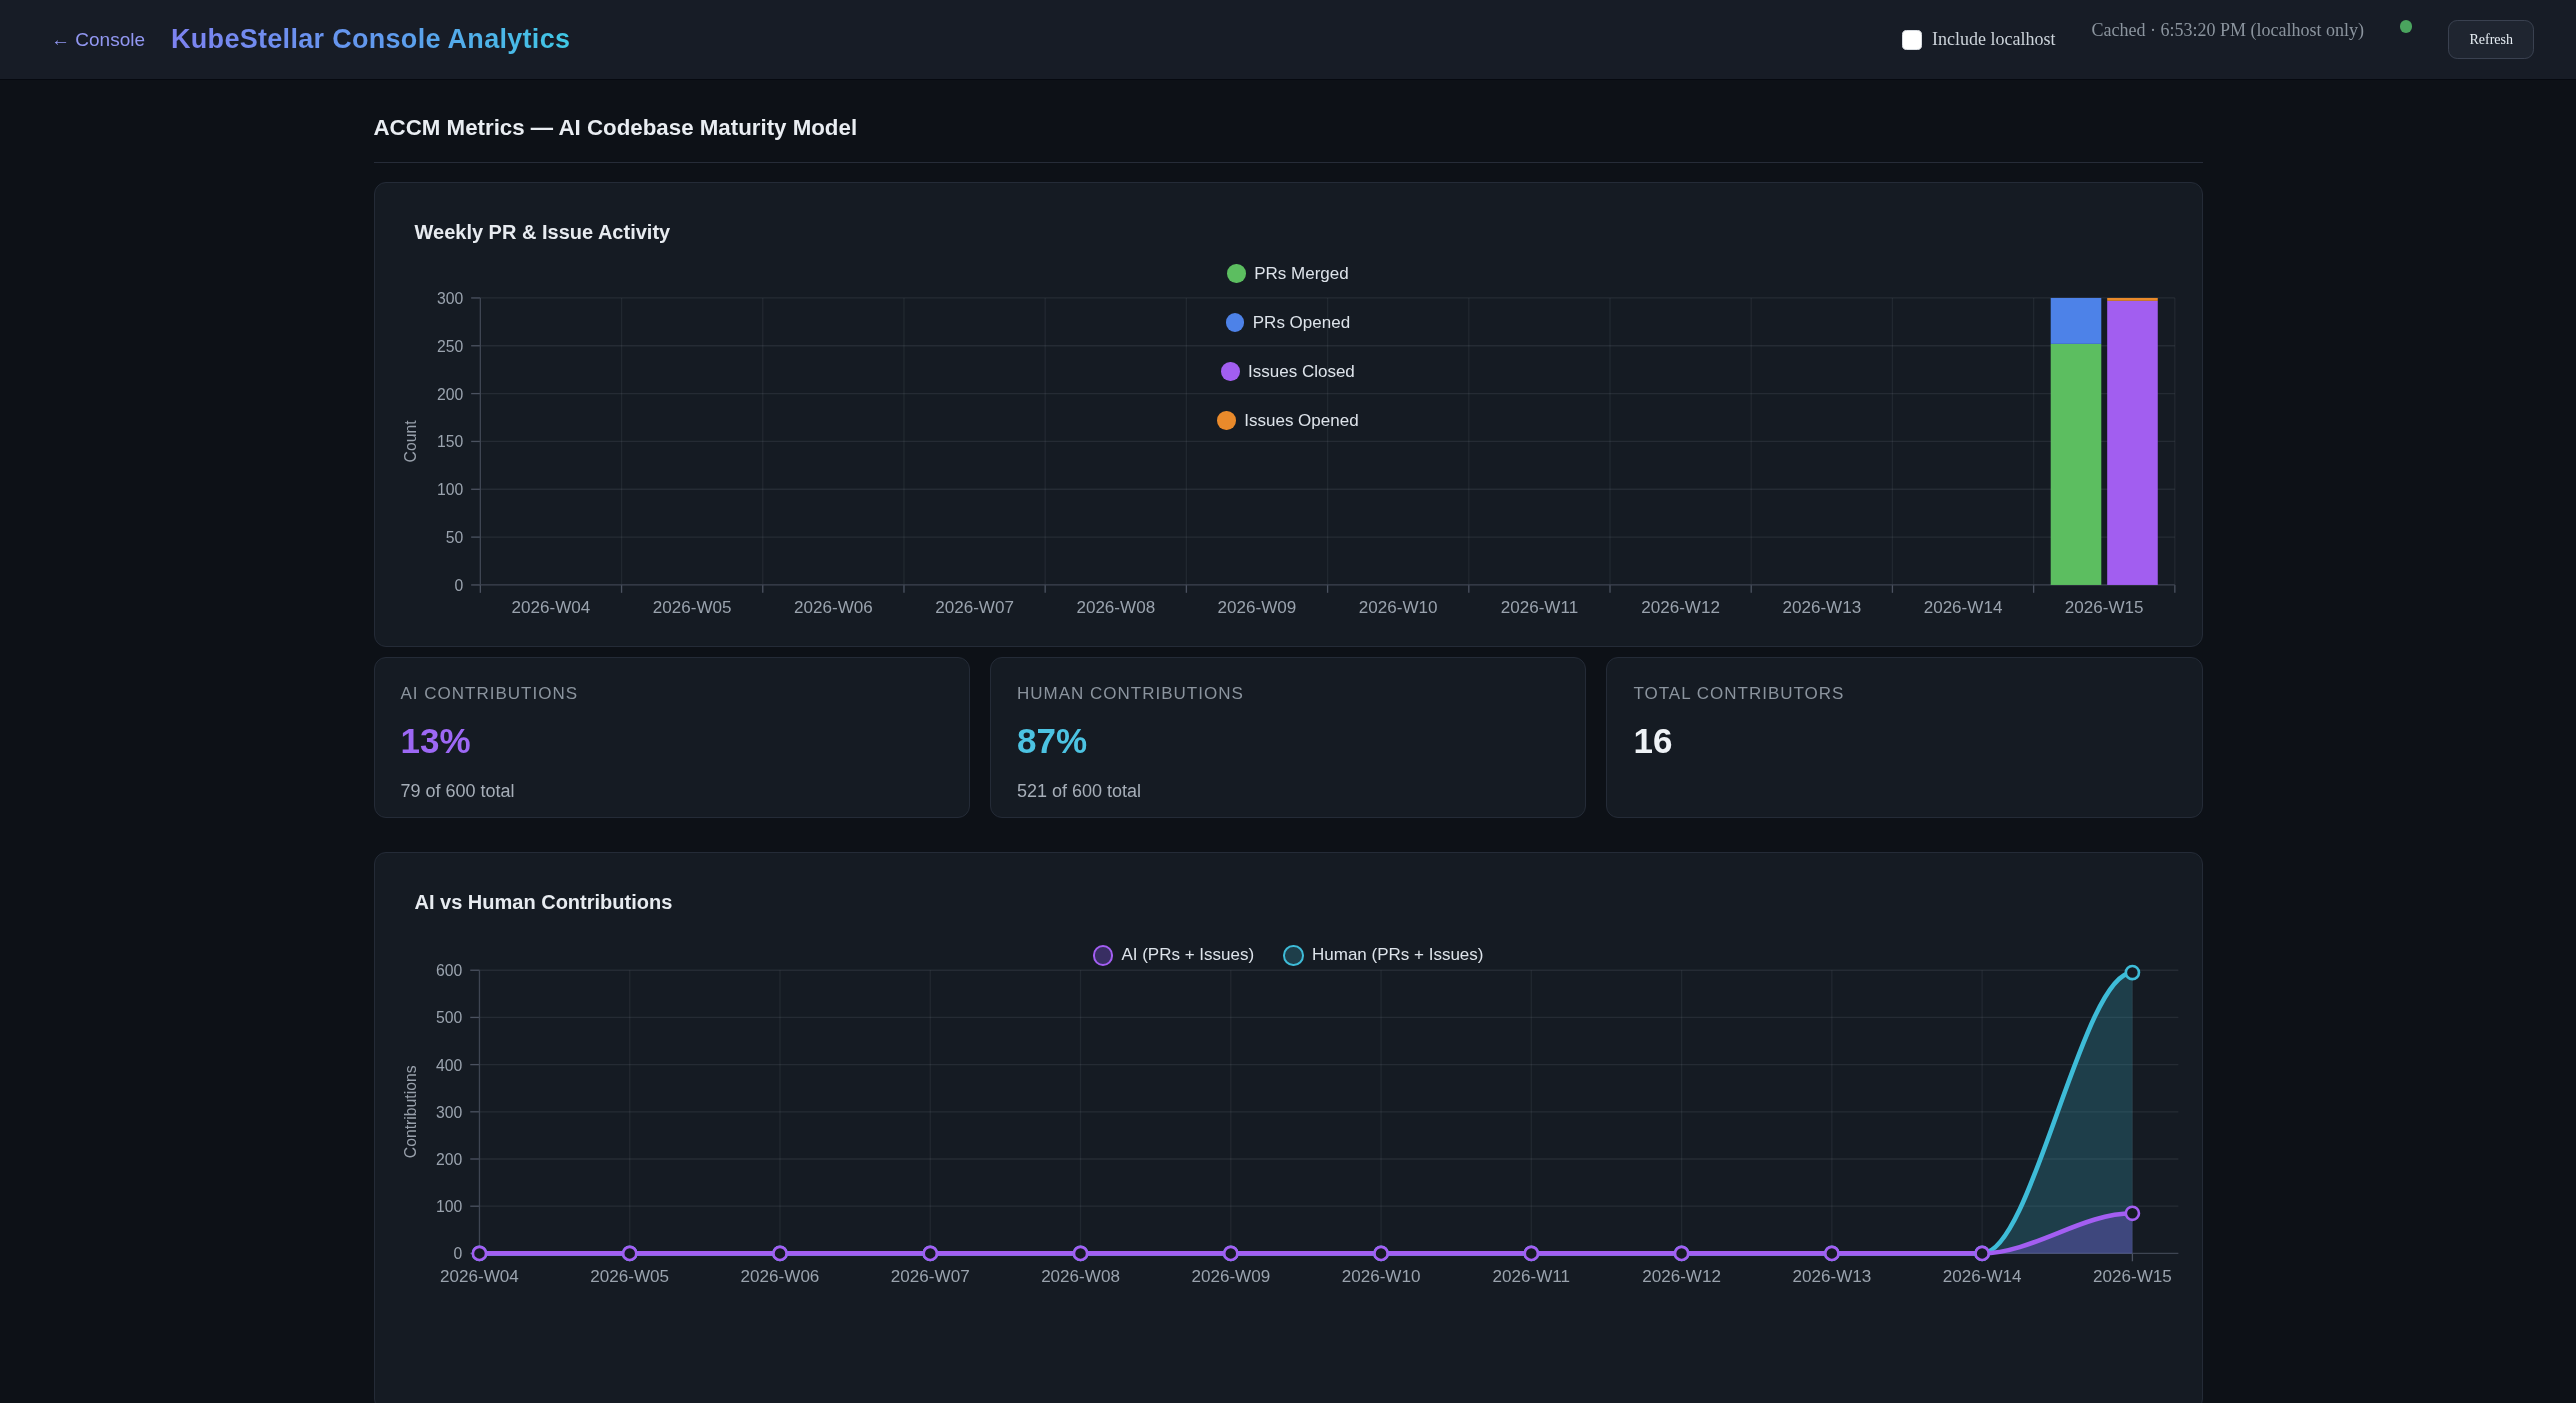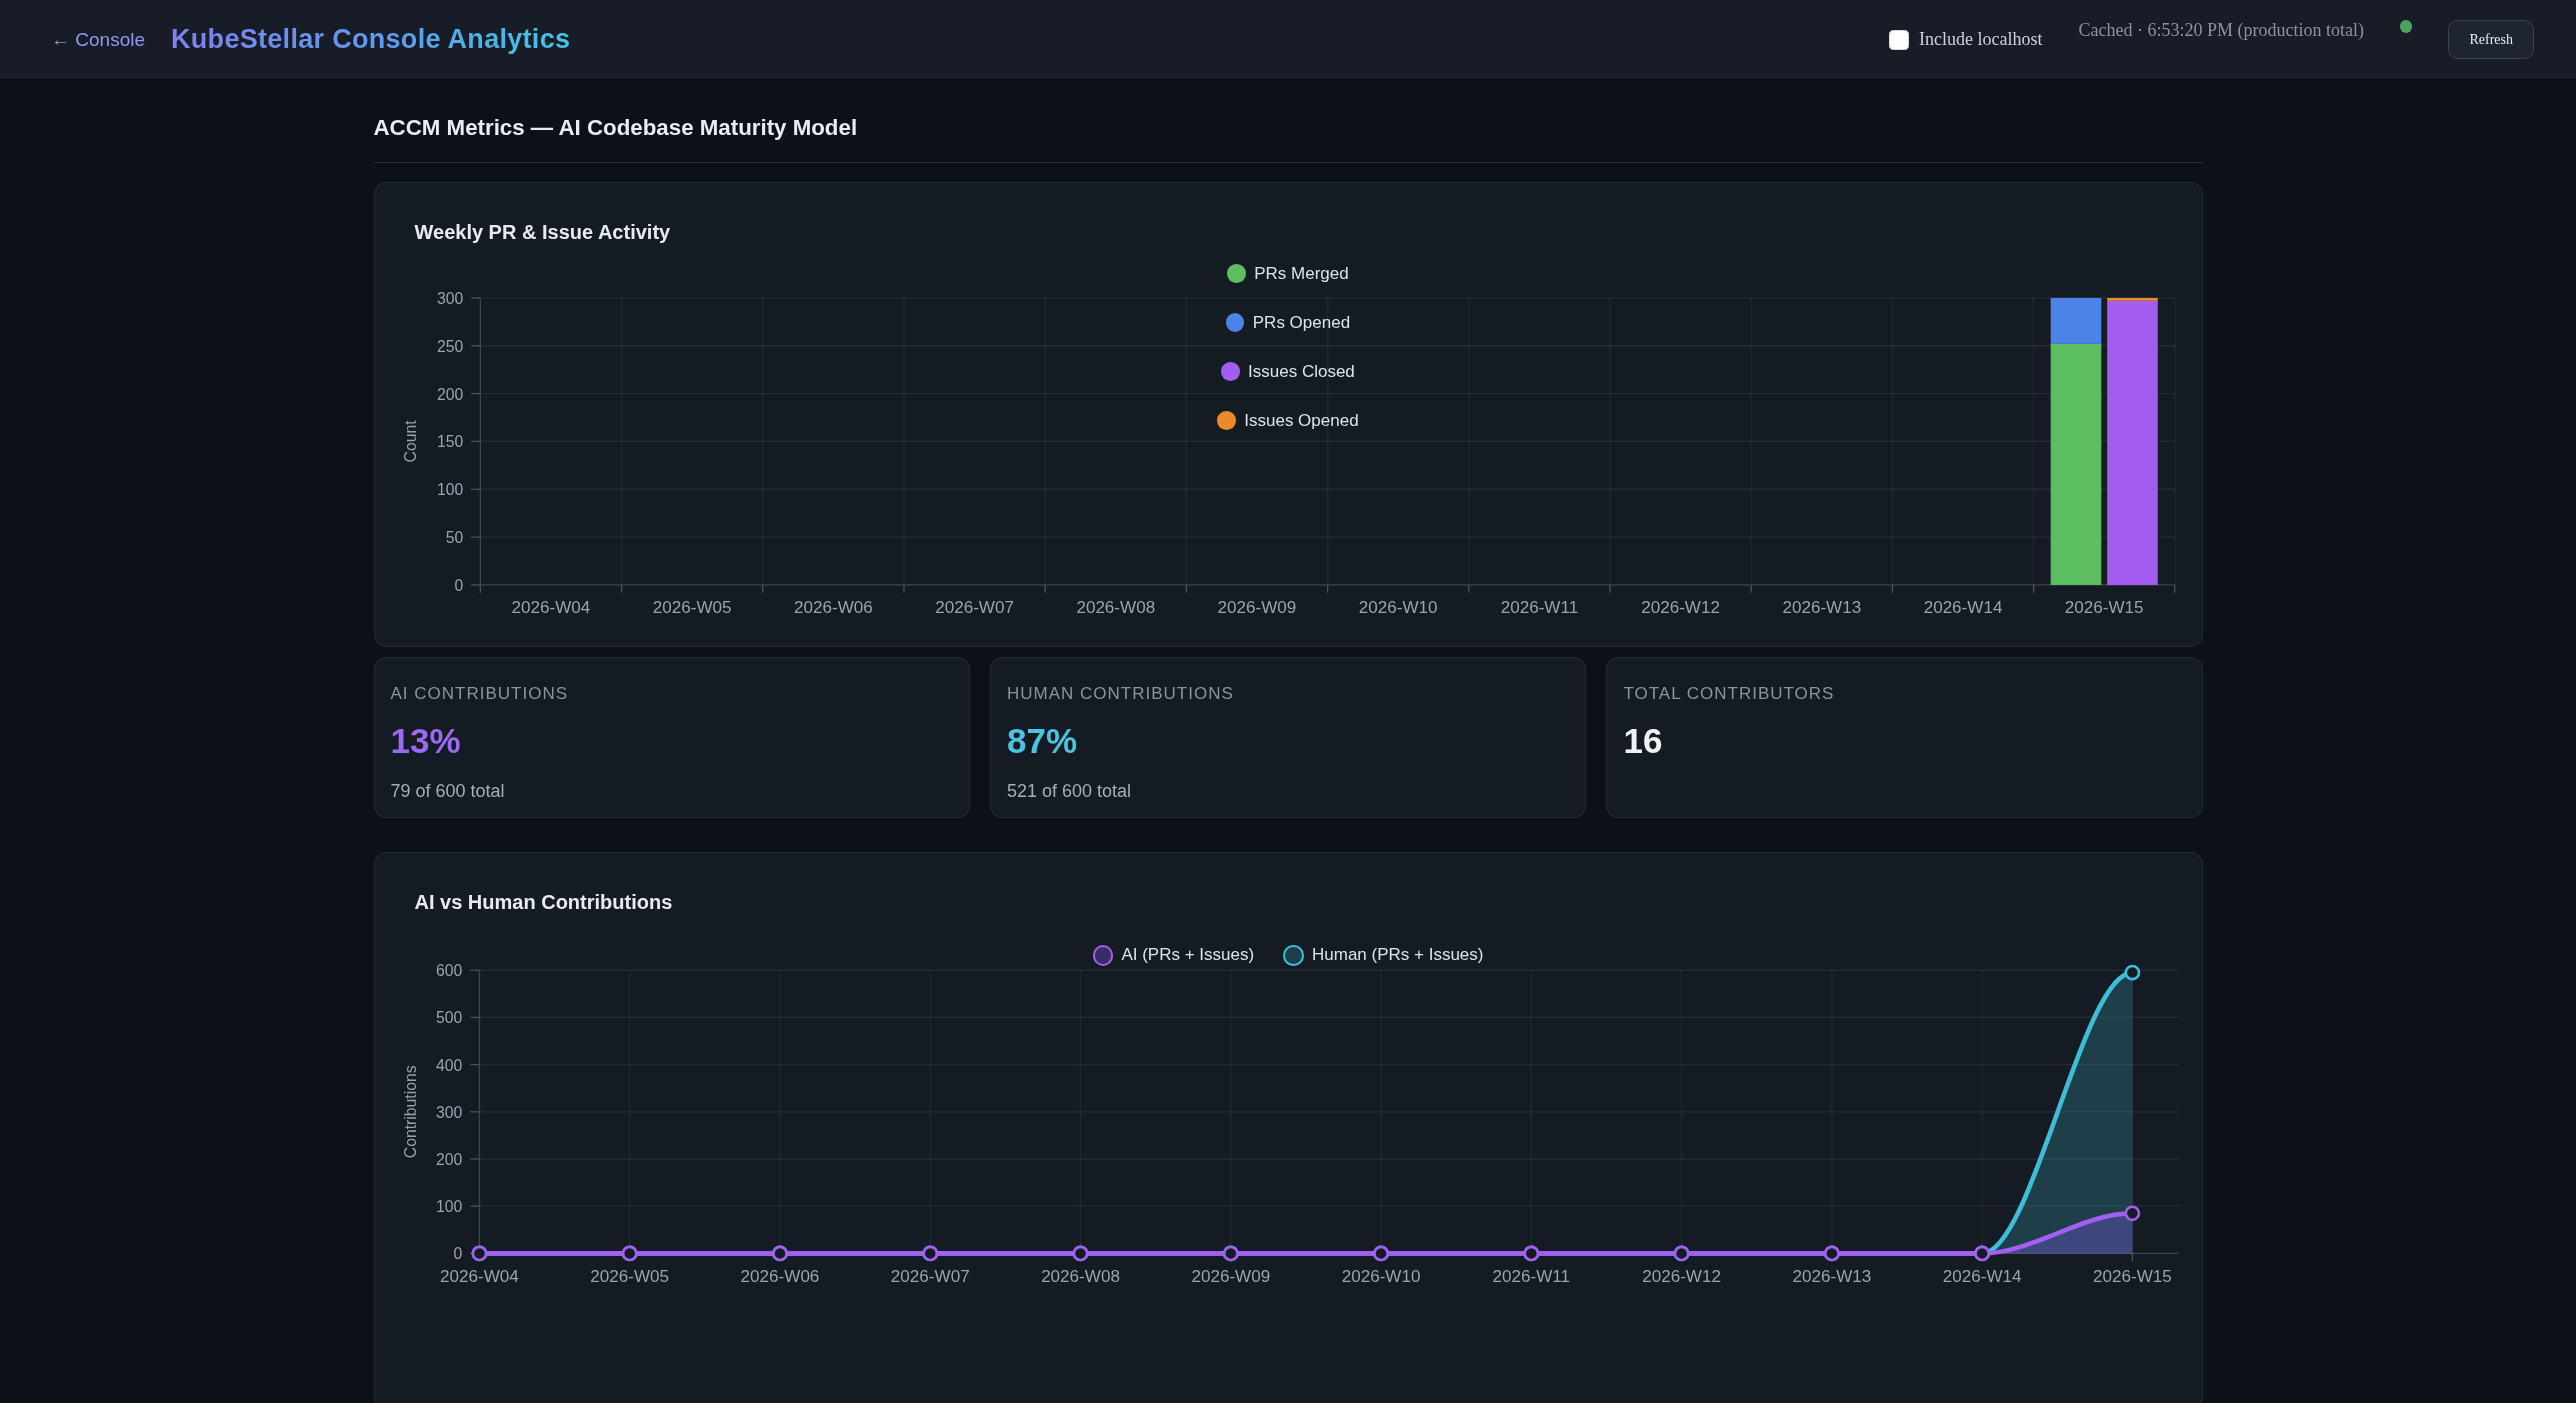--- a/index.html
+++ b/index.html
@@ -57,39 +57,39 @@
     position:absolute; left:0; right:0; display:flex; justify-content:center;
     align-items:center; gap:29px; z-index:2;
   }
   .legend-1 { top:81px;flex-direction:column; }
   .legend-2 { top:92px; }
   .legend .item { display:flex; align-items:center; gap:8.5px; font-size:17px; color:#dde3ea; cursor:pointer; }
   .marker-dot { width:18.4px; height:18.4px; border-radius:50%; display:inline-block; }
   .marker-ring { width:20.4px; height:20.4px; border-radius:50%; display:inline-block; box-sizing:border-box; border:2.6px solid; }
   
   .stats-row { display:flex; gap:20.4px; margin-top:10.5px; }
-  .stat-card { flex:1; height:161px; padding:26px 16px; box-sizing:border-box; }
+  .stat-card { flex:1; height:161px; padding:26px 26px; box-sizing:border-box; }
   .stat-label { font-size:17px; color:#8b949e; letter-spacing:1px; }
   .stat-value { font-size:35px; font-weight:bold; margin-top:17px; }
   .stat-sub { font-size:18px; color:#a6aeb8; margin-top:20px; min-height:18px; }
 </style>
 </head>
 <body>
 
 <header class="app-header">
   <div class="h-left">
     <a class="back-link">← Console</a>
     <h1 class="app-title">KubeStellar Console Analytics</h1>
   </div>
   <div class="h-right">
     <span class="chk-row">
       <span class="checkbox"></span>
       <span class="chk-label">Include localhost</span>
     </span>
-    <span class="cached">Cached · 6:53:20 PM (production total)</span>
+    <span class="cached">Cached · 6:53:20 PM (localhost only)</span>
     <span class="status-dot" style="background: rgb(74, 164, 94);"></span>
     <button class="refresh-btn">Refresh</button>
   </div>
 </header>
 
 <main class="main-wrap">
   <h2 class="section-title">ACCM Metrics — AI Codebase Maturity Model</h2>
   <div class="divider"></div>
 
   <section class="card chart-card-1">

